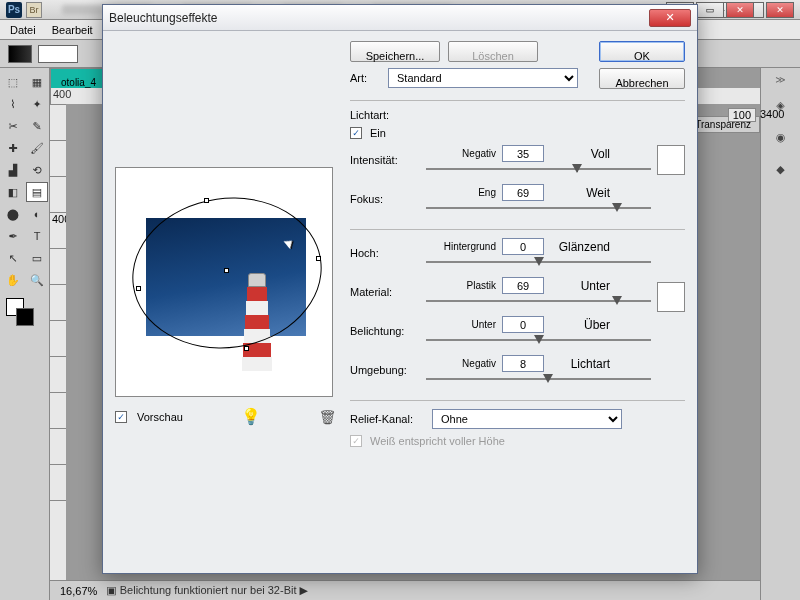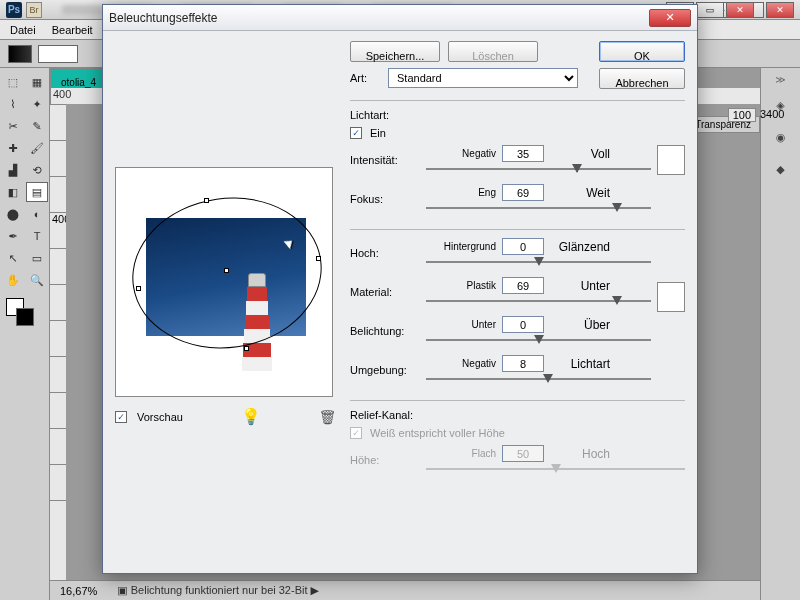--- a/index.html
+++ b/index.html
@@ -27,21 +27,21 @@
 .fg{position:absolute;width:18px;height:18px;background:#fff;border:1px solid #000;left:4px;top:2px;}
 .bg{position:absolute;width:18px;height:18px;background:#000;border:1px solid #666;left:14px;top:12px;}
 
 .doc-area{flex:1;position:relative;background:#9a9a9a;}
 .doc-tab{position:absolute;top:0;left:0;height:34px;background:#14b8a6;padding:8px 10px;font-size:10px;border:1px solid #888;}
 .rulers{position:absolute;top:20px;left:0;right:0;height:16px;background:#e8e8e8;display:flex;font-size:8px;color:#333;}
 .rulers span{width:40px;border-left:1px solid #888;padding-left:2px;}
 .ruler-v{position:absolute;top:36px;left:0;width:16px;bottom:20px;background:#e8e8e8;display:flex;flex-direction:column;font-size:8px;}
 .ruler-v span{height:36px;border-top:1px solid #888;padding-left:2px;}
 .canvas-outer{position:absolute;top:36px;left:16px;right:0;bottom:20px;background:#9a9a9a;}
-.statusbar{position:absolute;bottom:0;left:0;right:0;height:20px;background:#cfcfcf;border-top:1px solid #888;display:flex;align-items:center;padding:0 10px;font-size:10px;gap:20px;}
+.statusbar{position:absolute;bottom:0;left:0;right:0;height:20px;background:#cfcfcf;border-top:1px solid #888;display:flex;align-items:center;padding:0 10px;font-size:10px;gap:9px;}
 
 .rpanel{width:40px;background:#cfcfcf;border-left:1px solid #888;display:flex;flex-direction:column;align-items:center;gap:8px;padding-top:6px;}
 .rpanel-tab{position:absolute;right:40px;top:48px;background:#d0d0d0;padding:2px 8px;font-size:10px;border:1px solid #888;}
 .picon{width:24px;height:24px;border:1px solid transparent;display:flex;align-items:center;justify-content:center;color:#444;}
 
 
 .dialog{position:absolute;left:102px;top:4px;width:596px;height:570px;background:#eceef0;border:1px solid #5a6a8a;box-shadow:0 4px 20px rgba(0,0,0,.4);display:flex;flex-direction:column;}
 .dlg-titlebar{height:26px;background:linear-gradient(#fdfdfe,#e6e8ec);display:flex;align-items:center;padding:0 6px;border-bottom:1px solid #b0b4bc;}
 .dlg-title{font-size:12px;color:#222;}
 .dlg-close{margin-left:auto;width:42px;height:18px;background:linear-gradient(#e77,#c33);border:1px solid #944;border-radius:2px;color:#fff;display:flex;align-items:center;justify-content:center;font-size:11px;}
@@ -357,37 +357,24 @@
             </div>
           </div>
         </div>
         <div class="color-sw" style="margin-top:44px"></div>
       </div>
 
       <div class="section-sep"></div>
 
       <div class="row">
         <span class="lbl" style="width:74px">Relief-Kanal:</span>
+        <select class="sel-wide"><option>Ohne</option></select>
       </div>
       <div class="disabled-sec">
         <div class="row">
           <span class="chk">✓</span>
           <span>Weiß entspricht voller Höhe</span>
         </div>
-        <div class="slider-row">
-          <span class="slider-lbl">Höhe:</span>
-          <div class="slider-body">
-            <div class="slider-top">
-              <span class="slider-left">Flach</span>
-              <input class="txtnum" disabled="" value="50" style="">
-              <span class="slider-right">Hoch</span>
-            </div>
-            <div class="track">
-                <div class="track-line"></div>
-                <div class="thumb" style="left:50%"></div>
-              </div>
-          </div>
-        </div>
       </div>
 
     </div>
   </div>
 </div>
 
 </body></html>

